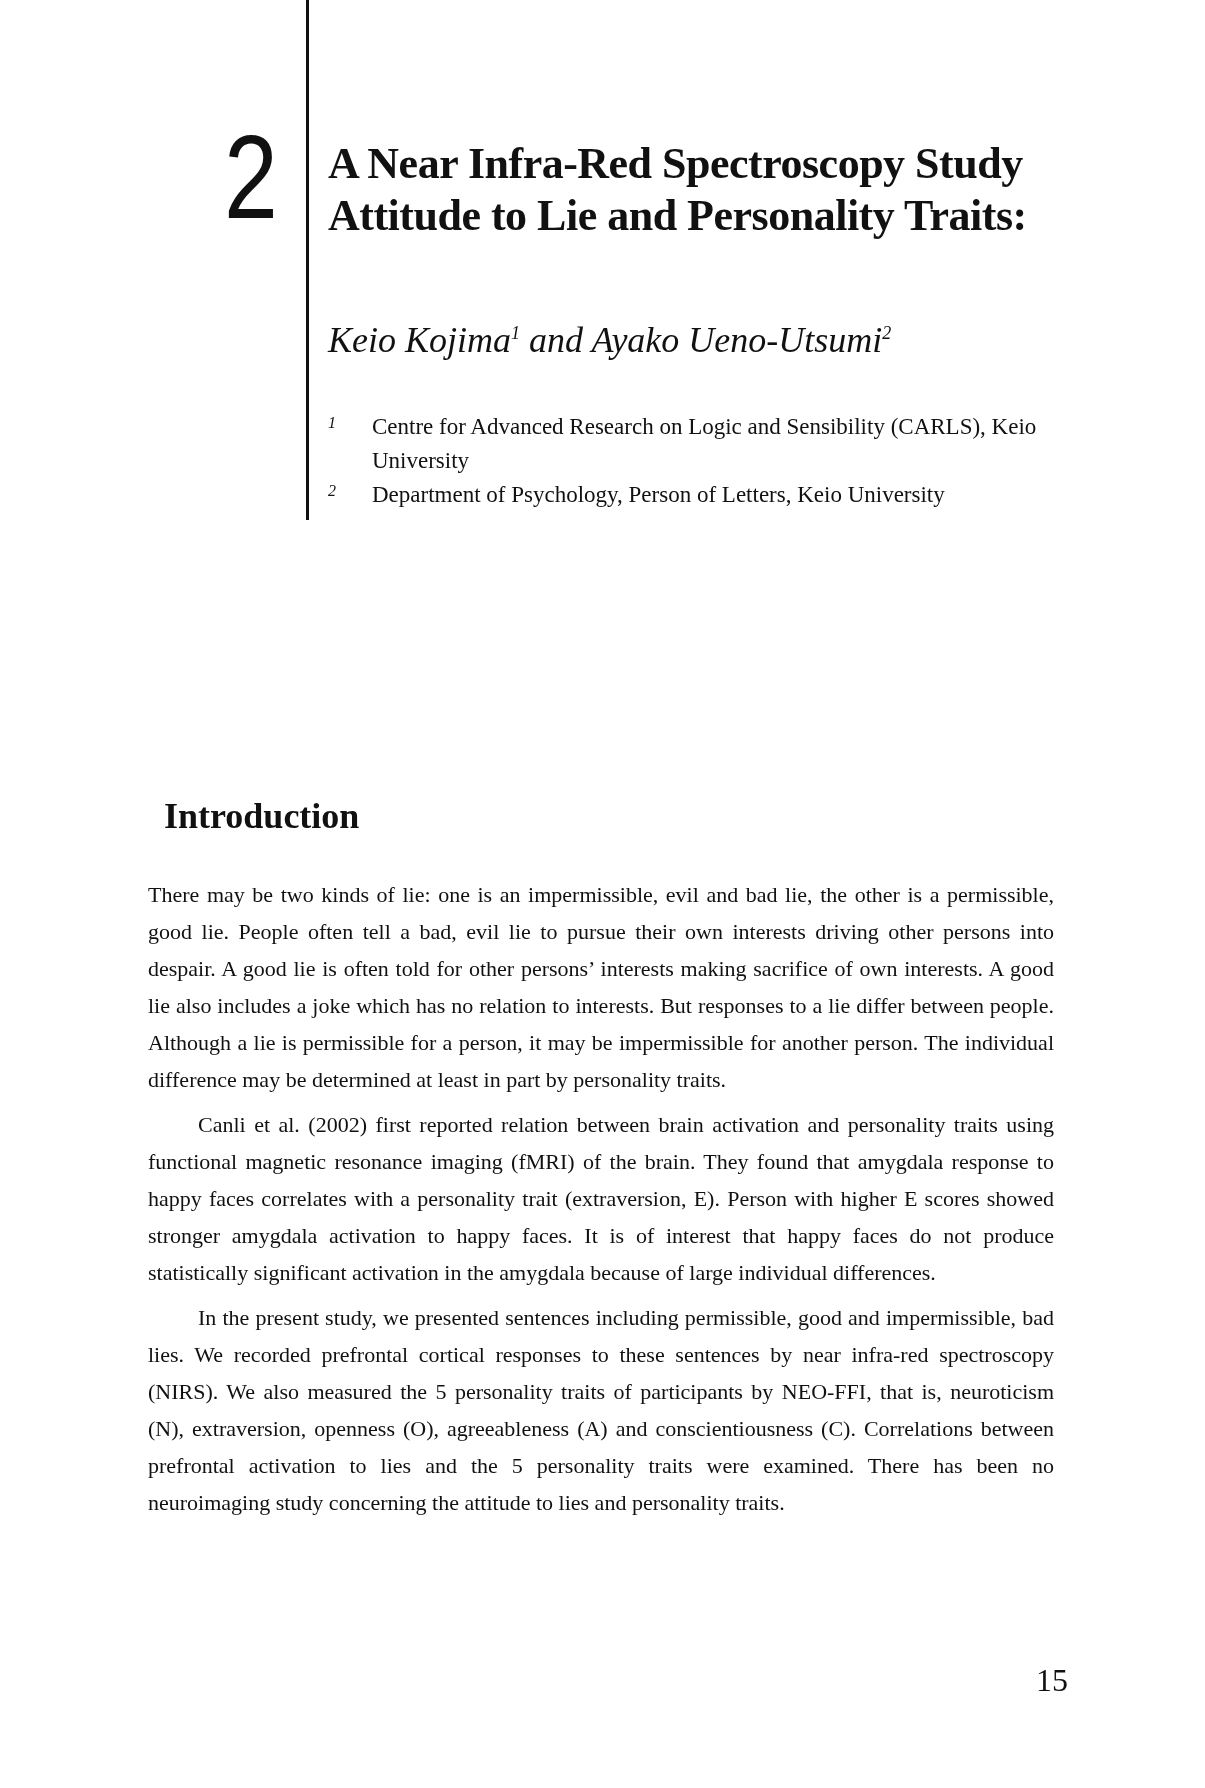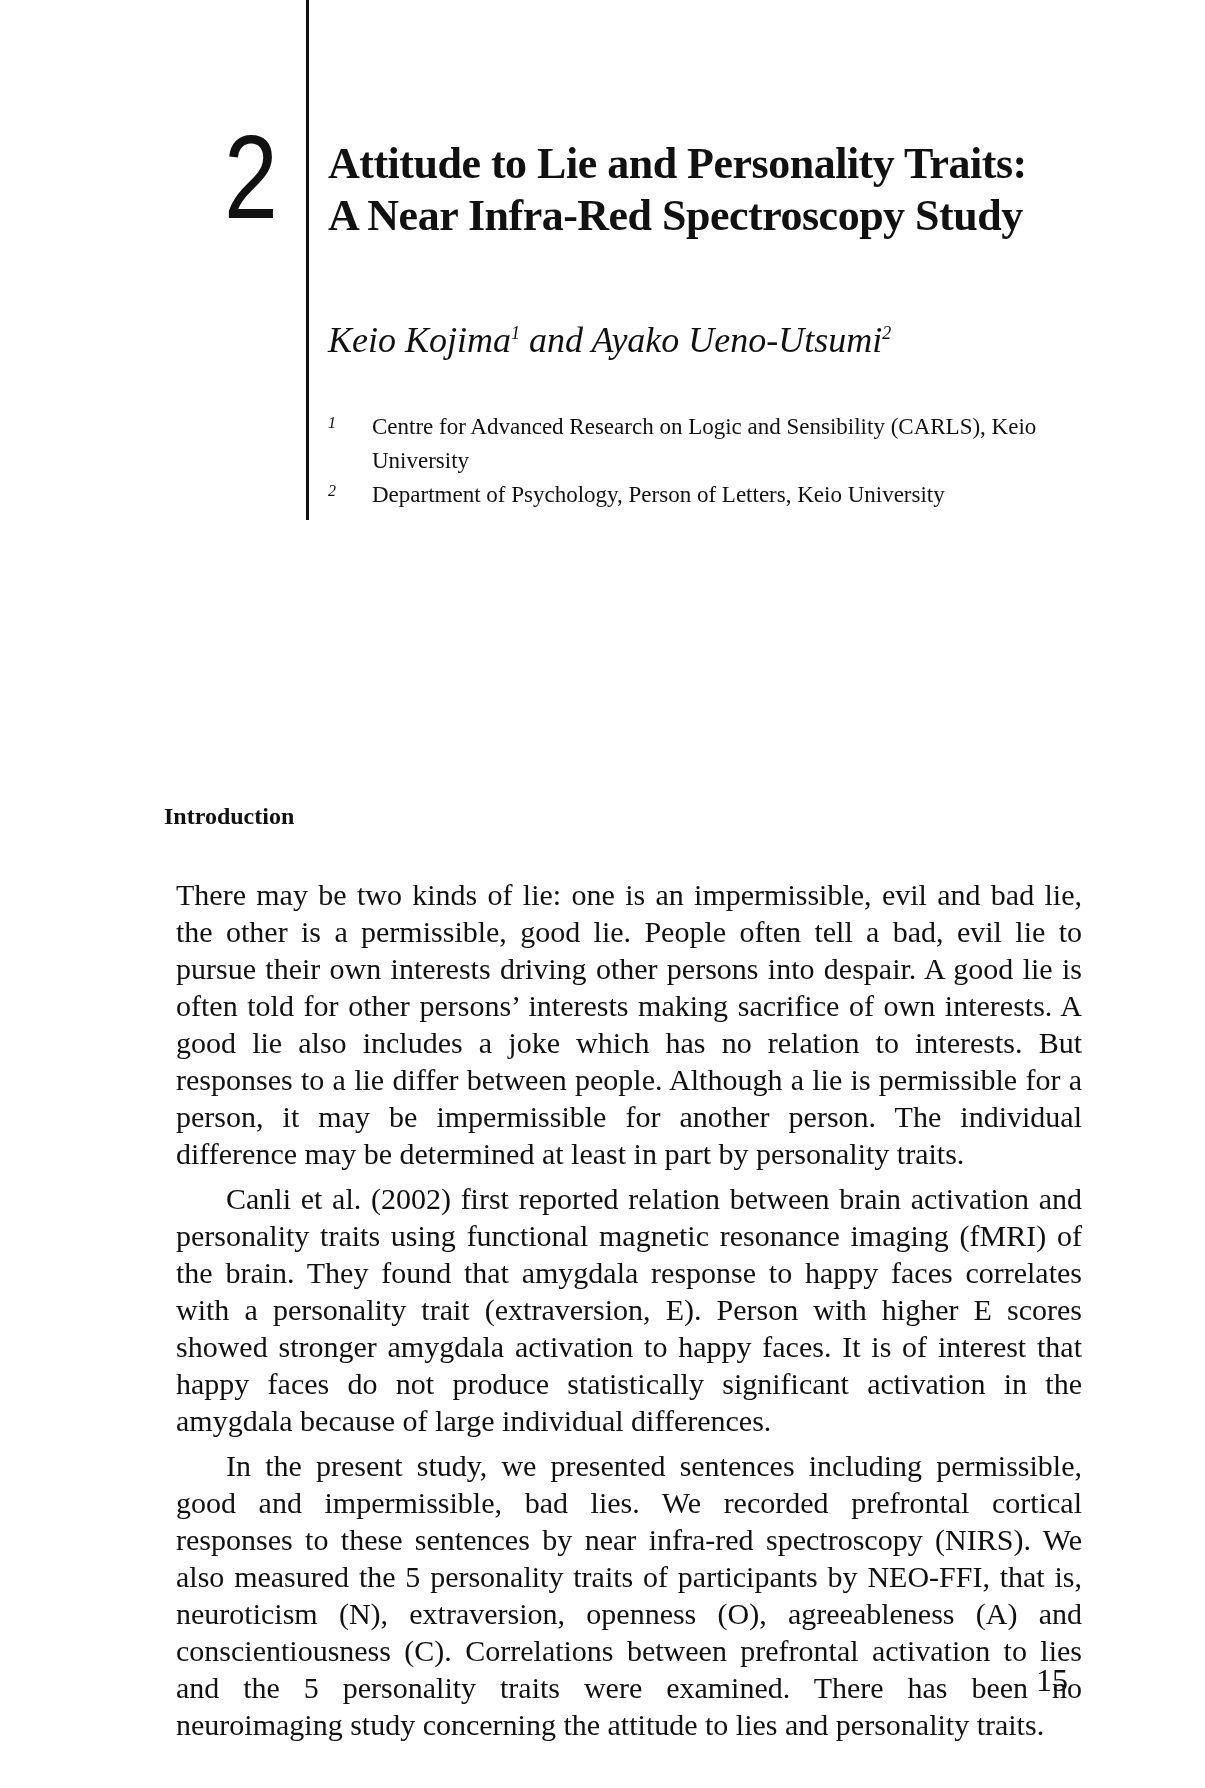--- a/index.html
+++ b/index.html
@@ -86,29 +86,29 @@
       font-style: italic;
       line-height: 26px;
     }
     .aff-text { flex: 1; margin-left: 16px; }
     .section-heading {
       position: absolute;
       left: 164px;
       top: 798px;
       margin: 0;
       font-weight: bold;
-      font-size: 24px;
+      font-size: 36px;
       line-height: 36px;
     }
     .body-text {
       position: absolute;
-      left: 176px;
+      left: 148px;
       top: 876px;
       width: 906px;
-      font-size: 30px;
+      font-size: 22px;
       line-height: 37px;
       text-align: justify;
       hyphens: manual;
     }
     .body-text p {
       margin: 0;
     }
     .body-text p.indent {
       text-indent: 50px;
       margin-top: 8px;
@@ -124,22 +124,22 @@
 </head>
 <body>
 
 <div class="page">
 
   <div class="chapter-rule"></div>
 
   <div class="chapter-number">2</div>
 
   <h1 class="chapter-title">
+    <span>A Near Infra-Red Spectroscopy Study</span>
     <span>Attitude to Lie and Personality Traits:</span>
-    <span>A Near Infra-Red Spectroscopy Study</span>
   </h1>
 
   <div class="authors">
     <span>Keio Kojima</span><sup>1</sup><span> and </span><span>Ayako Ueno-Utsumi</span><sup>2</sup>
   </div>
 
   <div class="affiliations">
     <div class="aff-item">
       <span class="aff-mark">1</span>
       <span class="aff-text">Centre for Advanced Research on Logic and Sensibility (CARLS), Keio University</span>

